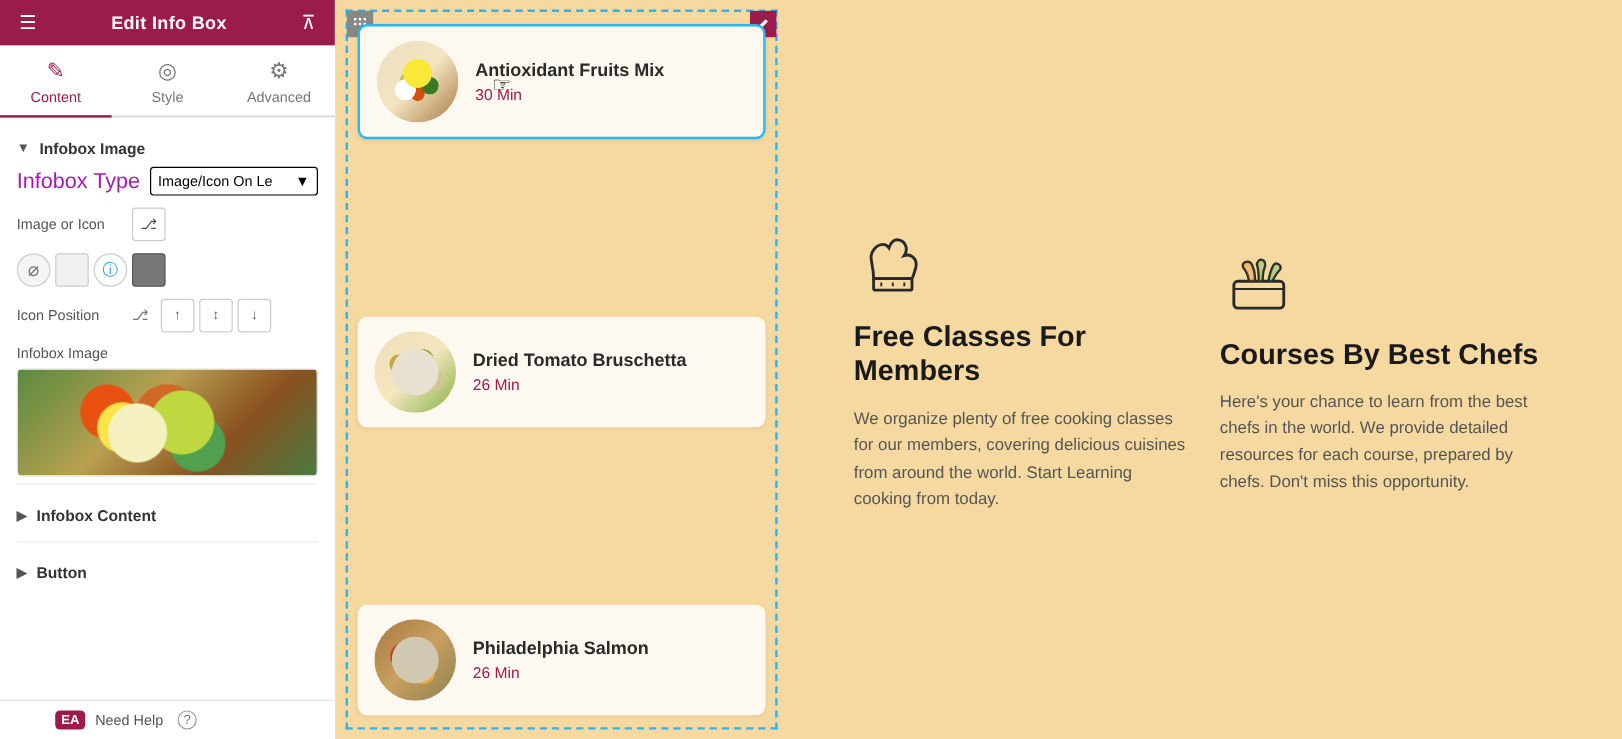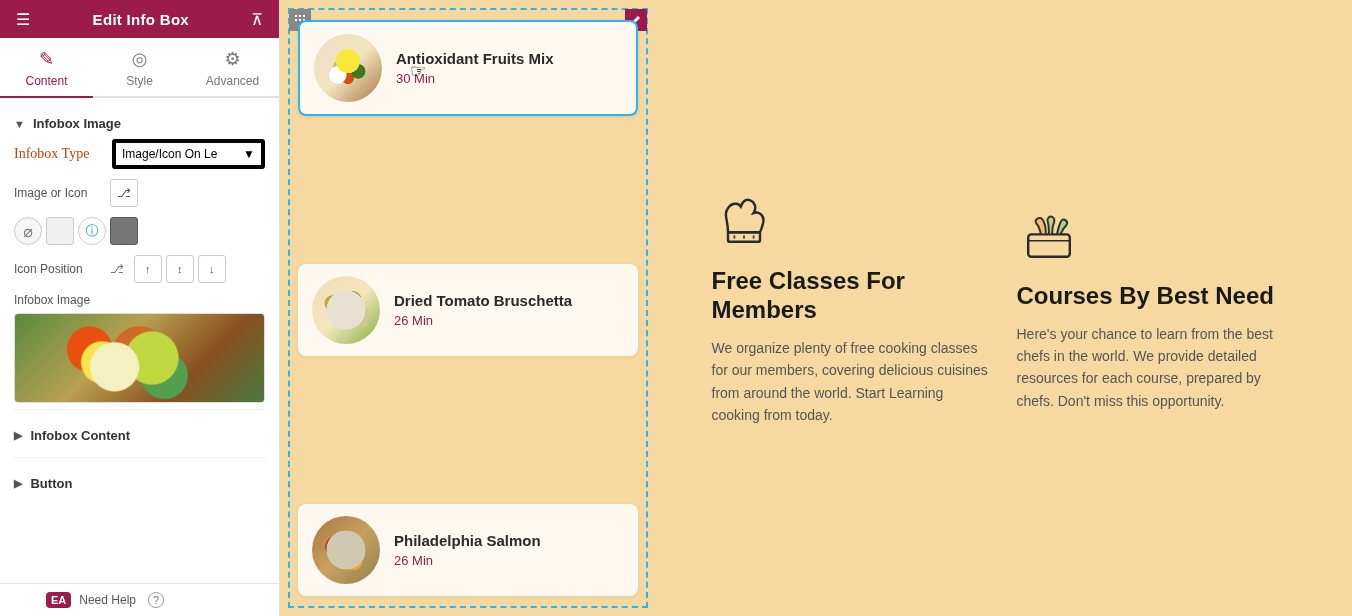--- a/index.html
+++ b/index.html
@@ -86,29 +86,28 @@
     }
 
     
     .form-row {
       display: flex;
       align-items: center;
       margin-bottom: 10px;
       gap: 8px;
     }
     .form-label {
-      font-size: 14px;
-      color: #c2410c;
+      font-size: 18px;
+      color: #a21caf;
       min-width: 90px;
-      font-family: Liberation Serif, serif;
     }
     .dropdown-control {
       display: flex;
       align-items: center;
-      border: 4px solid #000000;
+      border: 1px solid #000000;
       border-radius: 3px;
       padding: 4px 6px;
       font-size: 12px;
       flex: 1;
       background: #fff;
       cursor: pointer;
       gap: 4px;
     }
     .dropdown-control span:last-child {
       margin-left: auto;
@@ -638,19 +637,19 @@
           <path d="M14 46 L66 46" stroke="#2a2a2a" stroke-width="2"></path>
 
           <path d="M30 38 Q28 28 24 24 Q22 20 26 18 Q32 16 34 24 Q36 28 36 38" stroke="#2a2a2a" stroke-width="2.5" fill="none"></path>
           <path d="M40 38 Q40 26 38 20 Q40 14 44 16 Q48 18 46 24 Q44 28 44 38" stroke="#2a2a2a" stroke-width="2.5" fill="none"></path>
           <path d="M50 38 Q52 28 54 24 Q56 18 60 20 Q64 22 62 26 Q58 30 54 38" stroke="#2a2a2a" stroke-width="2.5" fill="none"></path>
 
           <path d="M30 38 Q28 28 24 24 Q22 20 26 18 Q32 16 34 24 Q36 28 36 38" fill="#d4700040" stroke="none"></path>
           <path d="M40 38 Q40 26 38 20 Q40 14 44 16 Q48 18 46 24 Q44 28 44 38" fill="#50a03040" stroke="none"></path>
           <path d="M50 38 Q52 28 54 24 Q56 18 60 20 Q64 22 62 26 Q58 30 54 38" fill="#20a04040" stroke="none"></path>
         </svg>
-        <div class="info-box-title">Courses By Best Need</div>
+        <div class="info-box-title">Courses By Best Chefs</div>
         <div class="info-box-desc">Here's your chance to learn from the best chefs in the world. We provide detailed resources for each course, prepared by chefs. Don't miss this opportunity.</div>
       </div>
 
     </div>
   </div>
 </div>
 
 </body></html>

